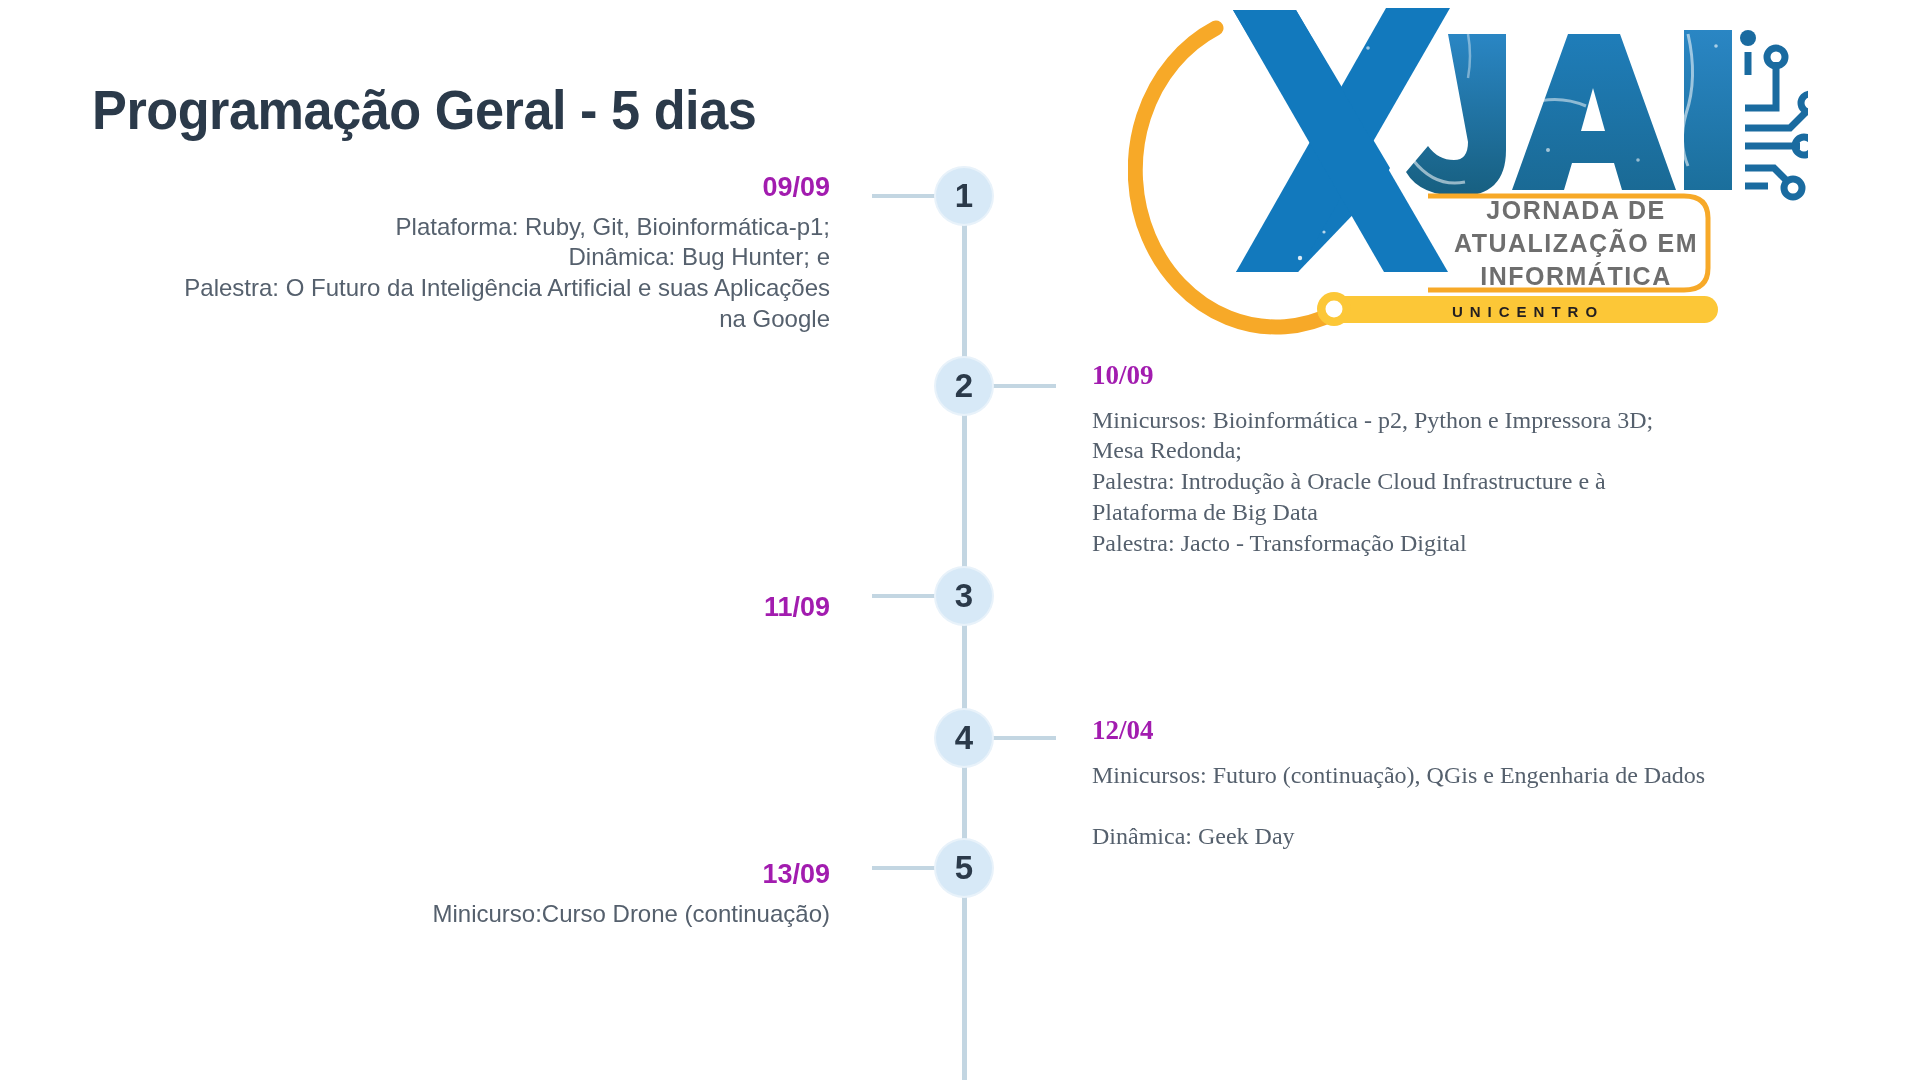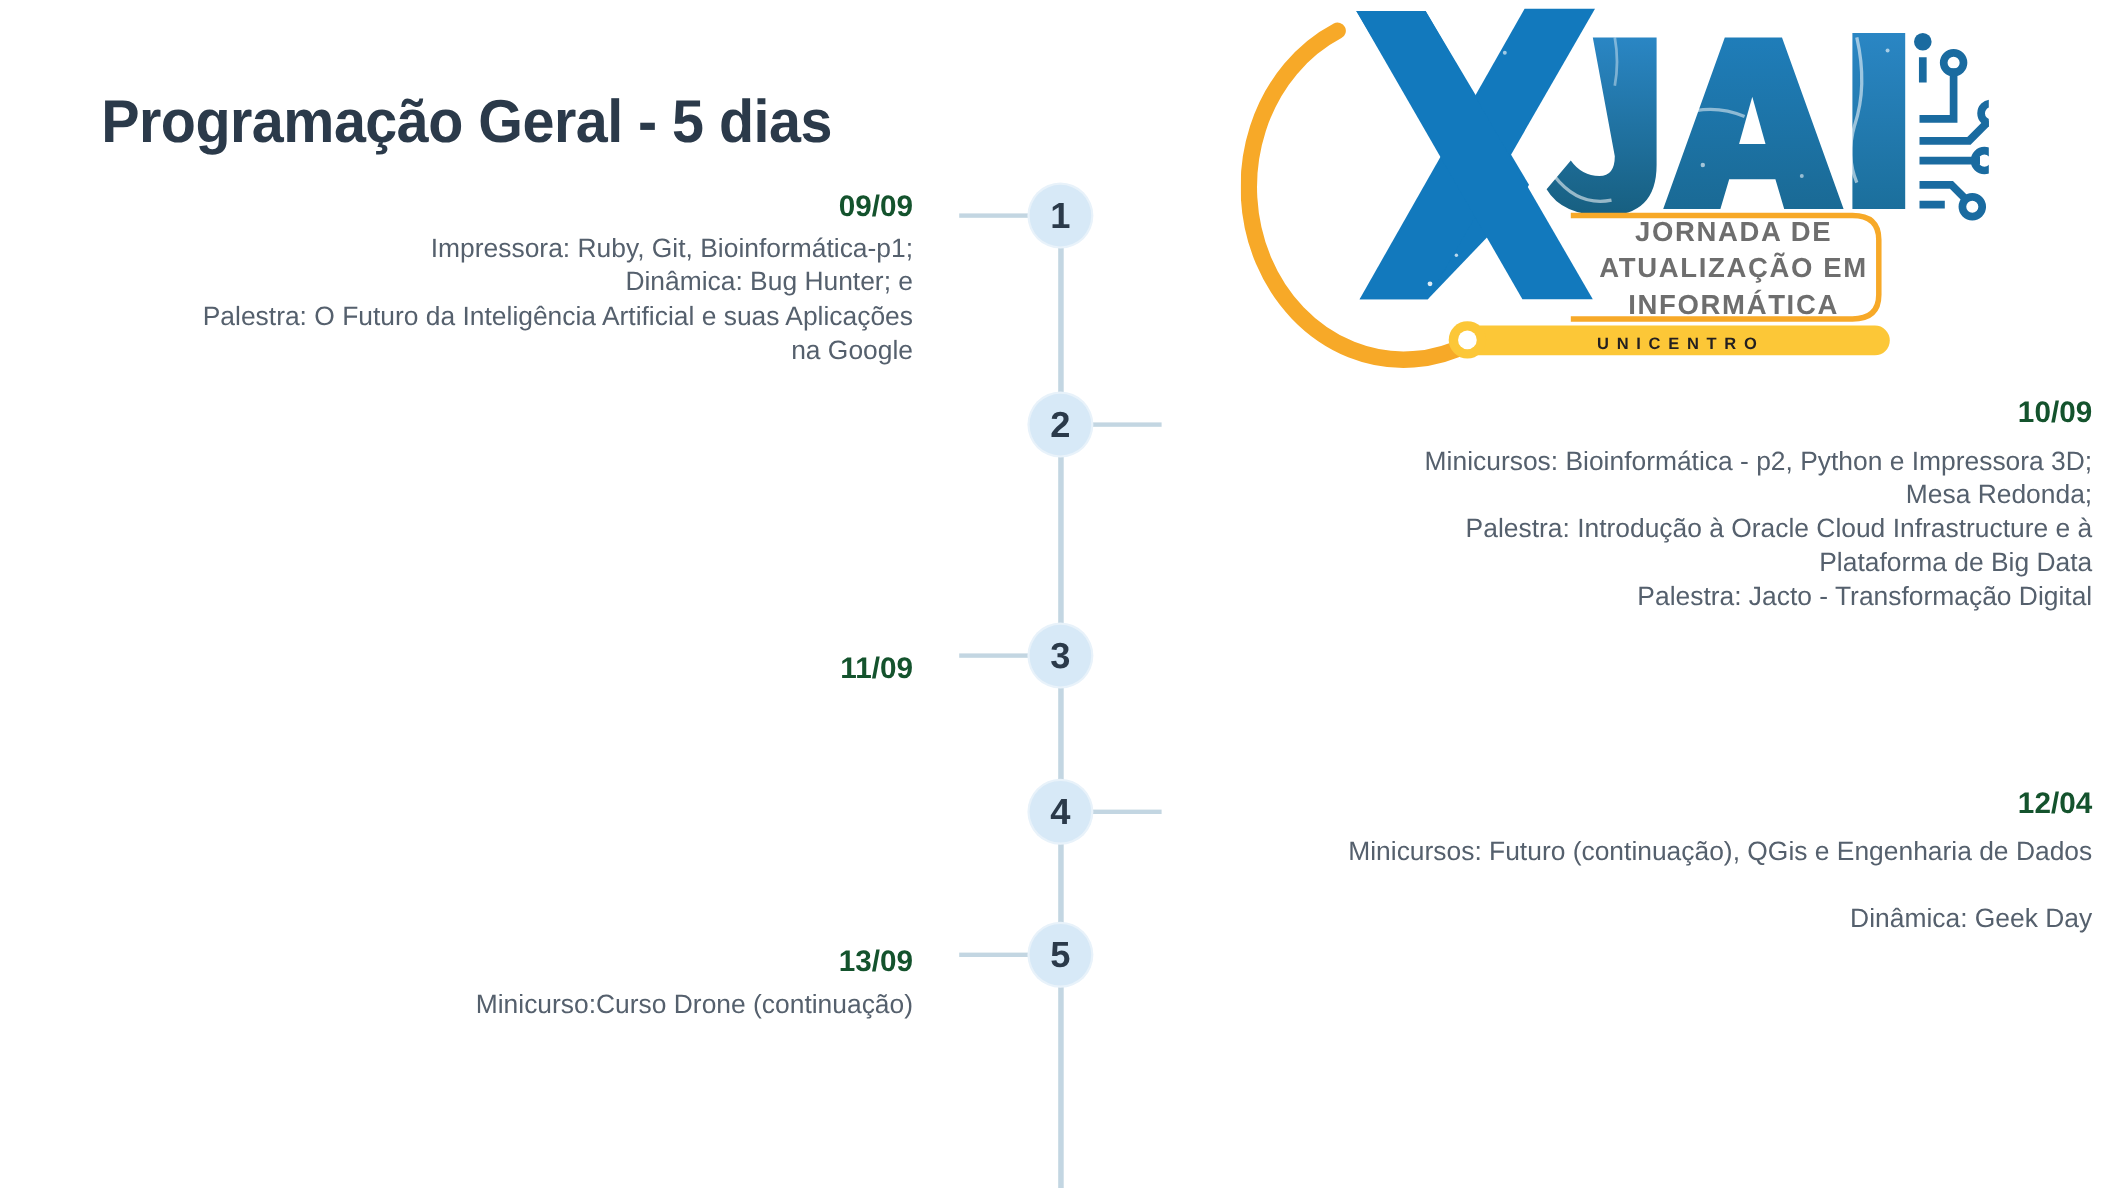--- a/index.html
+++ b/index.html
@@ -64,36 +64,37 @@
     z-index: 1;
   }
 
   
   .entry {
     position: absolute;
   }
   .entry-date {
     font-size: 27px;
     font-weight: bold;
-    color: #14532d;
+    color: #a21caf;
     line-height: 1.1;
   }
   .entry-body {
     font-size: 24px;
     color: #55606d;
     line-height: 1.28;
     white-space: pre-line;
     margin-top: 9px;
     font-weight: 350;
   }
   .entry.left {
     text-align: right;
   }
   .entry.right {
-    text-align: right;
+    text-align: left;
+    font-family: Liberation Serif, serif;
   }
   .entry.right .entry-body {
     margin-top: 14px;
   }
 
   
   #jai-logo {
     position: absolute;
     left: 1128px;
     top: 0px;
@@ -109,21 +110,21 @@
 
 <div id="timeline-spine"></div>
 
 <div id="timeline-layer">
     <div class="tl-node" style="top: 168px;">
       <span>1</span>
     </div>
     <div class="tl-connector" style="top: 194px; left: 872px; width: 64px;"></div>
     <div class="entry left" style="top: 173px; left: 20px; width: 810px;">
       <div class="entry-date">09/09</div>
-      <div class="entry-body">Impressora: Ruby, Git, Bioinformática-p1;
+      <div class="entry-body">Plataforma: Ruby, Git, Bioinformática-p1;
 Dinâmica: Bug Hunter; e
 Palestra: O Futuro da Inteligência Artificial e suas Aplicações
 na Google</div>
     </div>
     <div class="tl-node" style="top: 358px;">
       <span>2</span>
     </div>
     <div class="tl-connector" style="top: 384px; left: 992px; width: 64px;"></div>
     <div class="entry right" style="top: 361px; left: 1092px; width: 810px;">
       <div class="entry-date">10/09</div>

